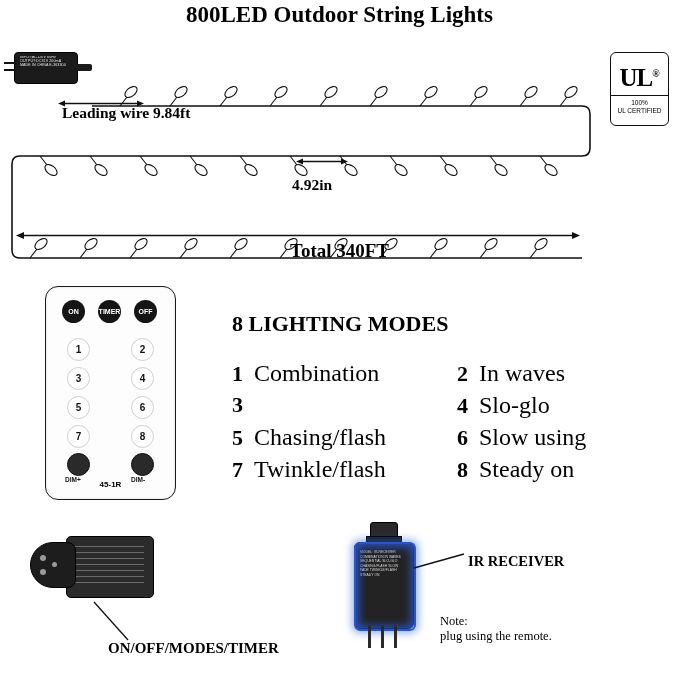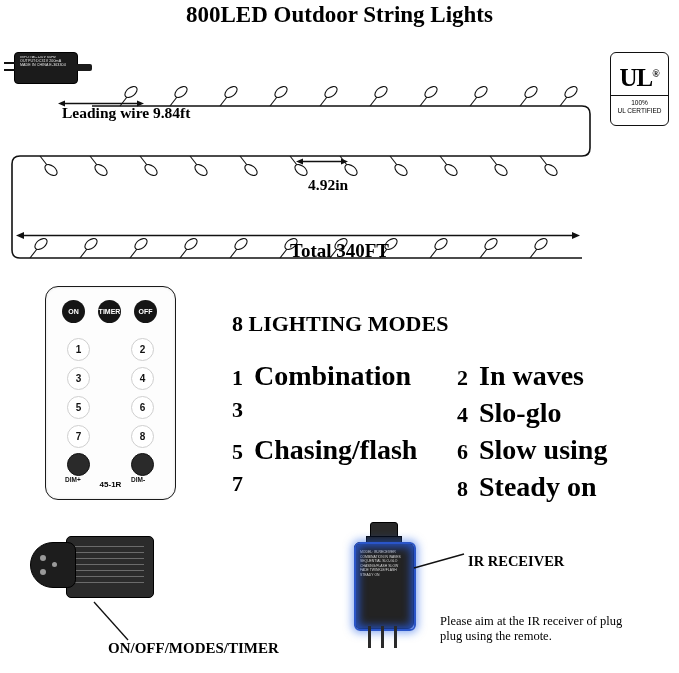--- a/index.html
+++ b/index.html
@@ -46,21 +46,21 @@
     left:76px;top:64px;width:16px;height:7px;background:#1b1b1b;border-radius:2px;
   }
 
   
   #lead-label{
     left:62px;top:104px;font-size:15.5px;font-weight:bold;text-align:center;
   }
   .lead-arrow{left:58px;top:94px;width:86px;height:9px;}
 
   
-  #spacing-label{left:308px;top:176px;font-size:15.5px;font-weight:bold;}
+  #spacing-label{left:292px;top:176px;font-size:15.5px;font-weight:bold;}
   .spacing-arrow{left:296px;top:152px;width:52px;height:9px;}
 
   
   #total-label{
     left:0;top:240px;width:679px;text-align:center;
     font-size:19px;font-weight:bold;
   }
   .total-arrow{left:16px;top:226px;width:564px;height:9px;}
 
   
@@ -114,21 +114,21 @@
   #modes-title{
     left:232px;top:311px;font-size:22px;font-weight:bold;
   }
   #modes-grid{
     left:232px;top:360px;width:420px;
   }
   .mode-row{display:flex;margin-bottom:5px;}
   .mode-cell{display:flex;align-items:baseline;}
   .mode-cell.c1{width:225px;}
   .mode-num{font-size:22px;font-weight:bold;width:22px;}
-  .mode-name{font-size:28px;font-weight:bold;}
+  .mode-name{font-size:24px;font-weight:normal;}
 
   
   #controller{left:30px;top:528px;width:130px;height:82px;}
   .ctrl-box{
     position:absolute;left:36px;top:8px;width:86px;height:60px;
     background:#2b2b2b;border:1px solid #000;border-radius:5px;
   }
   .ctrl-lines{position:absolute;left:44px;top:14px;width:70px;height:48px;}
   .ctrl-lines i{position:absolute;left:0;width:70px;height:1px;background:#6b6b6b;display:block;}
   .ctrl-plug{
@@ -424,20 +424,21 @@
       <span class="mode-name">Chasing/flash</span>
     </div>
     <div class="mode-cell">
       <span class="mode-num">6</span>
       <span class="mode-name">Slow using</span>
     </div>
   </div>
   <div class="mode-row">
     <div class="mode-cell c1">
       <span class="mode-num">7</span>
+      <span class="mode-name">Twinkle/flash</span>
     </div>
     <div class="mode-cell">
       <span class="mode-num">8</span>
       <span class="mode-name">Steady on</span>
     </div>
   </div>
 </div>
 
 <div class="abs" id="controller">
   <div class="ctrl-box"></div>
@@ -484,15 +485,15 @@
       <i style="left:26px;"></i>
   </div>
 </div>
 <div class="abs ir-leader">
   <svg width="54" height="20" viewBox="0 0 54 20">
     <line x1="2" y1="18" x2="52" y2="4" stroke="#111" stroke-width="1.3"></line>
   </svg>
 </div>
 <div class="abs" id="ir-label">IR RECEIVER</div>
 <div class="abs" id="ir-note">
-  <div>Please aim at the IR receiver of plug</div>
+  <div class="note-head">Note:</div>
   <div>plug using the remote.</div>
 </div>
 
 </body></html>

